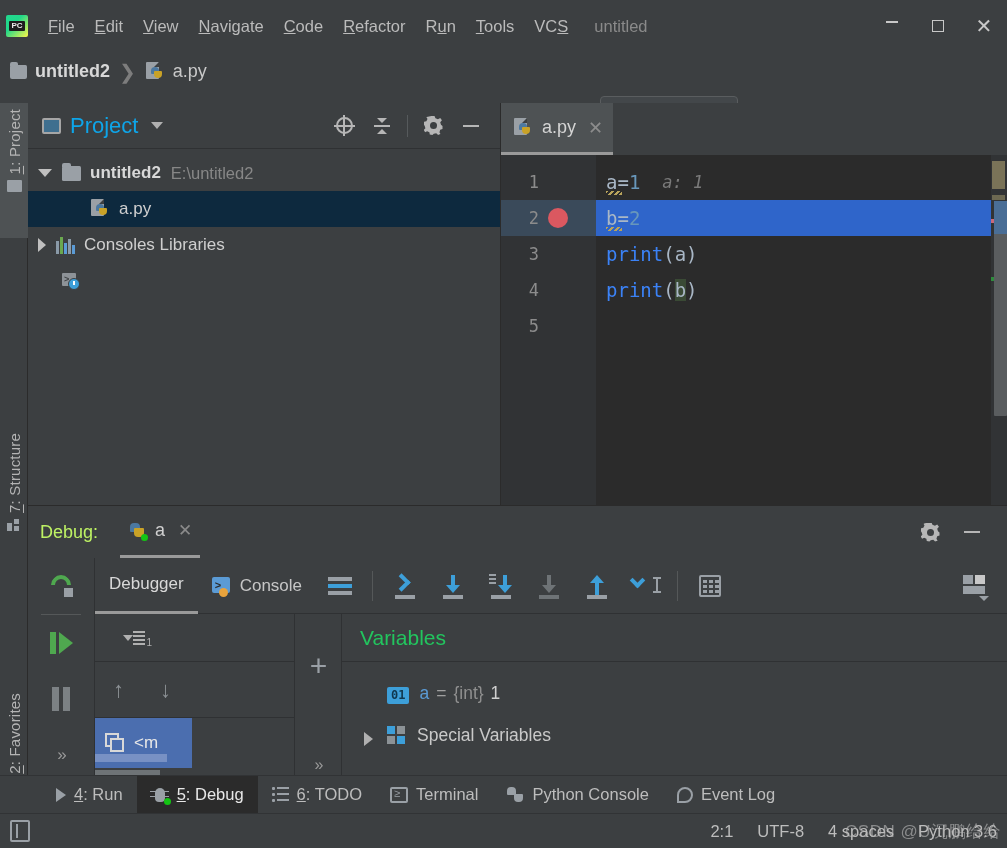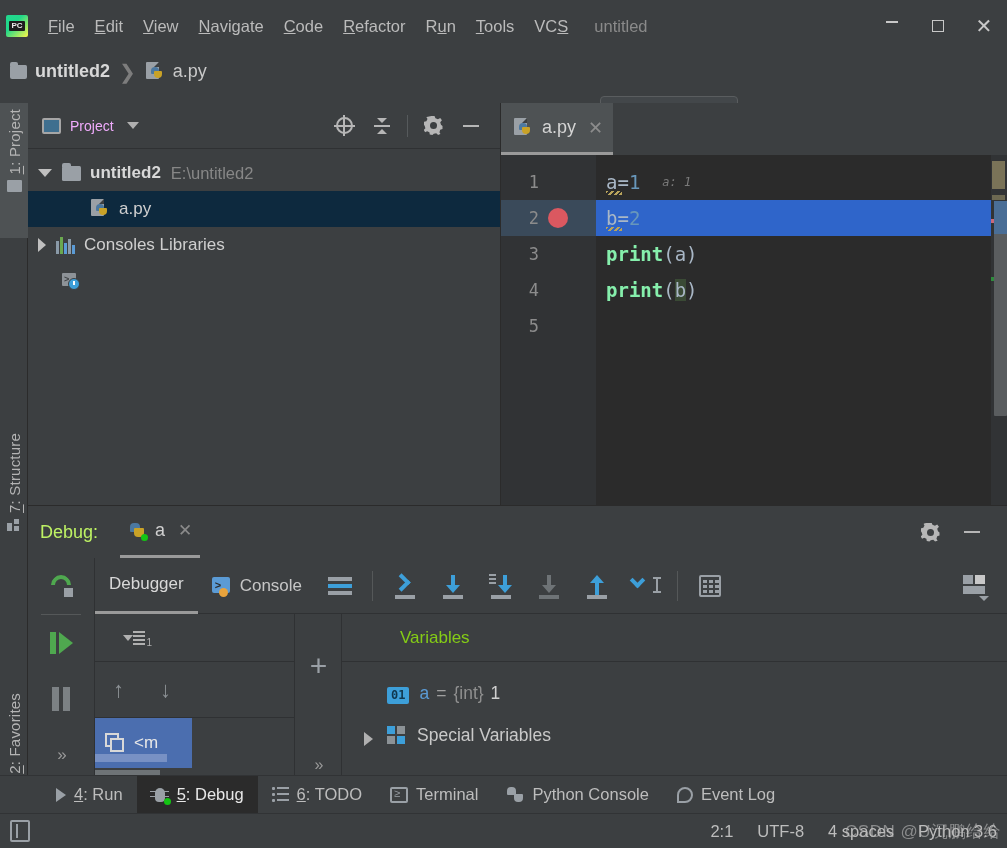--- a/index.html
+++ b/index.html
@@ -142,21 +142,21 @@
     background: #3c3f41; border-right: 1px solid #2b2b2b;
   }
   .pp-header {
     height: 46px; display: flex; align-items: center; padding-left: 14px;
     border-bottom: 1px solid #2f3133;
   }
   .pp-icon {
     width: 19px; height: 16px; border: 2px solid #a6a6a6; border-radius: 2px;
     background: #3f6f8f; margin-right: 9px; flex: none;
   }
-  .pp-title { font-size: 14px; color: #f0abfc; }
+  .pp-title { font-size: 22px; color: #0ea5e9; }
   .pp-caret {
     width:0;height:0; border-left:6px solid transparent; border-right:6px solid transparent;
     border-top: 7px solid #b0b0b0; margin-left: 13px;
   }
   .pp-tools { margin-left: auto; display: flex; align-items: center; padding-right: 10px; }
   .pp-tool { width: 38px; height: 40px; display: flex; align-items: center; justify-content: center; }
   .locate-ic { position: relative; width: 21px; height: 21px; }
   .locate-ic .ring { position:absolute; left:2px; top:2px; width:17px;height:17px;
     border: 2px solid #b6b6b6; border-radius: 50%; }
   .locate-ic .cross-h { position:absolute; left:0; top:9.5px; width:21px; height:2px; background:#b6b6b6; }
@@ -232,25 +232,25 @@
   }
   .gline.cur-gutter { background: #3a4a5a; }
   .code-col { flex: 1; background: #2b2b2b; position: relative; padding-top: 9px; overflow: hidden; }
   .cline {
     height: 36px; display: flex; align-items: center; padding-left: 10px;
     font-family: "DejaVu Sans Mono", monospace; font-size: 19px; color: #a9b7c6;
     position: relative; white-space: pre;
   }
   .cline.hl { background: #2f65ca; }
   .tok-num { color: #6897bb; }
-  .tok-kw { color: #86efac; font-weight: bold; }
+  .tok-kw { color: #3b82f6; }
   .tok-var { color: #a9b7c6; }
   .tok-hl-ident { background: #3a4a35; }
   .inline-hint {
-    color: #7a7a7a; font-style: italic; font-size: 12px; margin-left: 22px;
+    color: #7a7a7a; font-style: italic; font-size: 17px; margin-left: 22px;
     font-family: "DejaVu Sans Mono", monospace;
   }
   .squiggle {
     position: absolute; bottom: 5px; height: 4px; width: 16px;
     background: repeating-linear-gradient(135deg, #b8a35c 0 2px, transparent 2px 4px);
   }
   .stripe-col { position: absolute; right: 0; top: 0; width: 16px; height: 350px; background: #313335; }
   .stripe-thumb { position: absolute; right: 2px; top: 6px; width: 13px; height: 28px; background: #7a7358; }
   .stripe-thumb2 { position: absolute; right: 2px; top: 40px; width: 13px; height: 5px; background: #6d6952; }
   .stripe-err { position: absolute; right: 0; top: 64px; width: 16px; height: 4px; background: #c9687a; }
@@ -371,21 +371,21 @@
   .frame-sel-bar { position: absolute; left: 0; bottom: 6px; width: 72px; height: 8px; background: #7891c4; }
   .frame-scroll { position: absolute; left: 0; bottom: 0; width: 65px; height: 6px; background: #6e7376; }
 
   .plus-col { width: 47px; border-right: 1px solid #2f3133; position: relative; }
   .plus-btn { width: 47px; height: 104px; display: flex; align-items: center; justify-content: center;
     font-size: 30px; color: #9aa0a6; font-weight: 300; }
   .chev-bot { position: absolute; bottom: 2px; left: 0; width: 47px; text-align: center;
     font-size: 16px; color: #9a9a9a; letter-spacing: -1px; }
   .vars-col { flex: 1; position: relative; }
   .vars-head { height: 48px; display: flex; align-items: center; padding-left: 18px; border-bottom: 1px solid #2f3133; }
-  .vars-title { font-size: 17px; color: #84cc16; margin-left: 40px; }
+  .vars-title { font-size: 21px; color: #22c55e; }
   .var-row { height: 42px; display: flex; align-items: flex-end; padding-left: 22px; }
   .var-caret { width:0;height:0; border-top:7px solid transparent; border-bottom:7px solid transparent;
     border-left: 9px solid #b0b0b0; margin-right: 14px; flex: none; }
   .var-caret-sp { width: 23px; flex: none; }
   .int-badge {
     background: #3d9fd9; color: #10384f; font-size: 12px; font-weight: bold;
     padding: 2px 4px; border-radius: 2px; margin-right: 10px; font-family: "DejaVu Sans Mono", monospace;
     line-height: 1.1; flex: none;
   }
   .var-name { font-size: 17.5px; color: #5b9bd5; }

